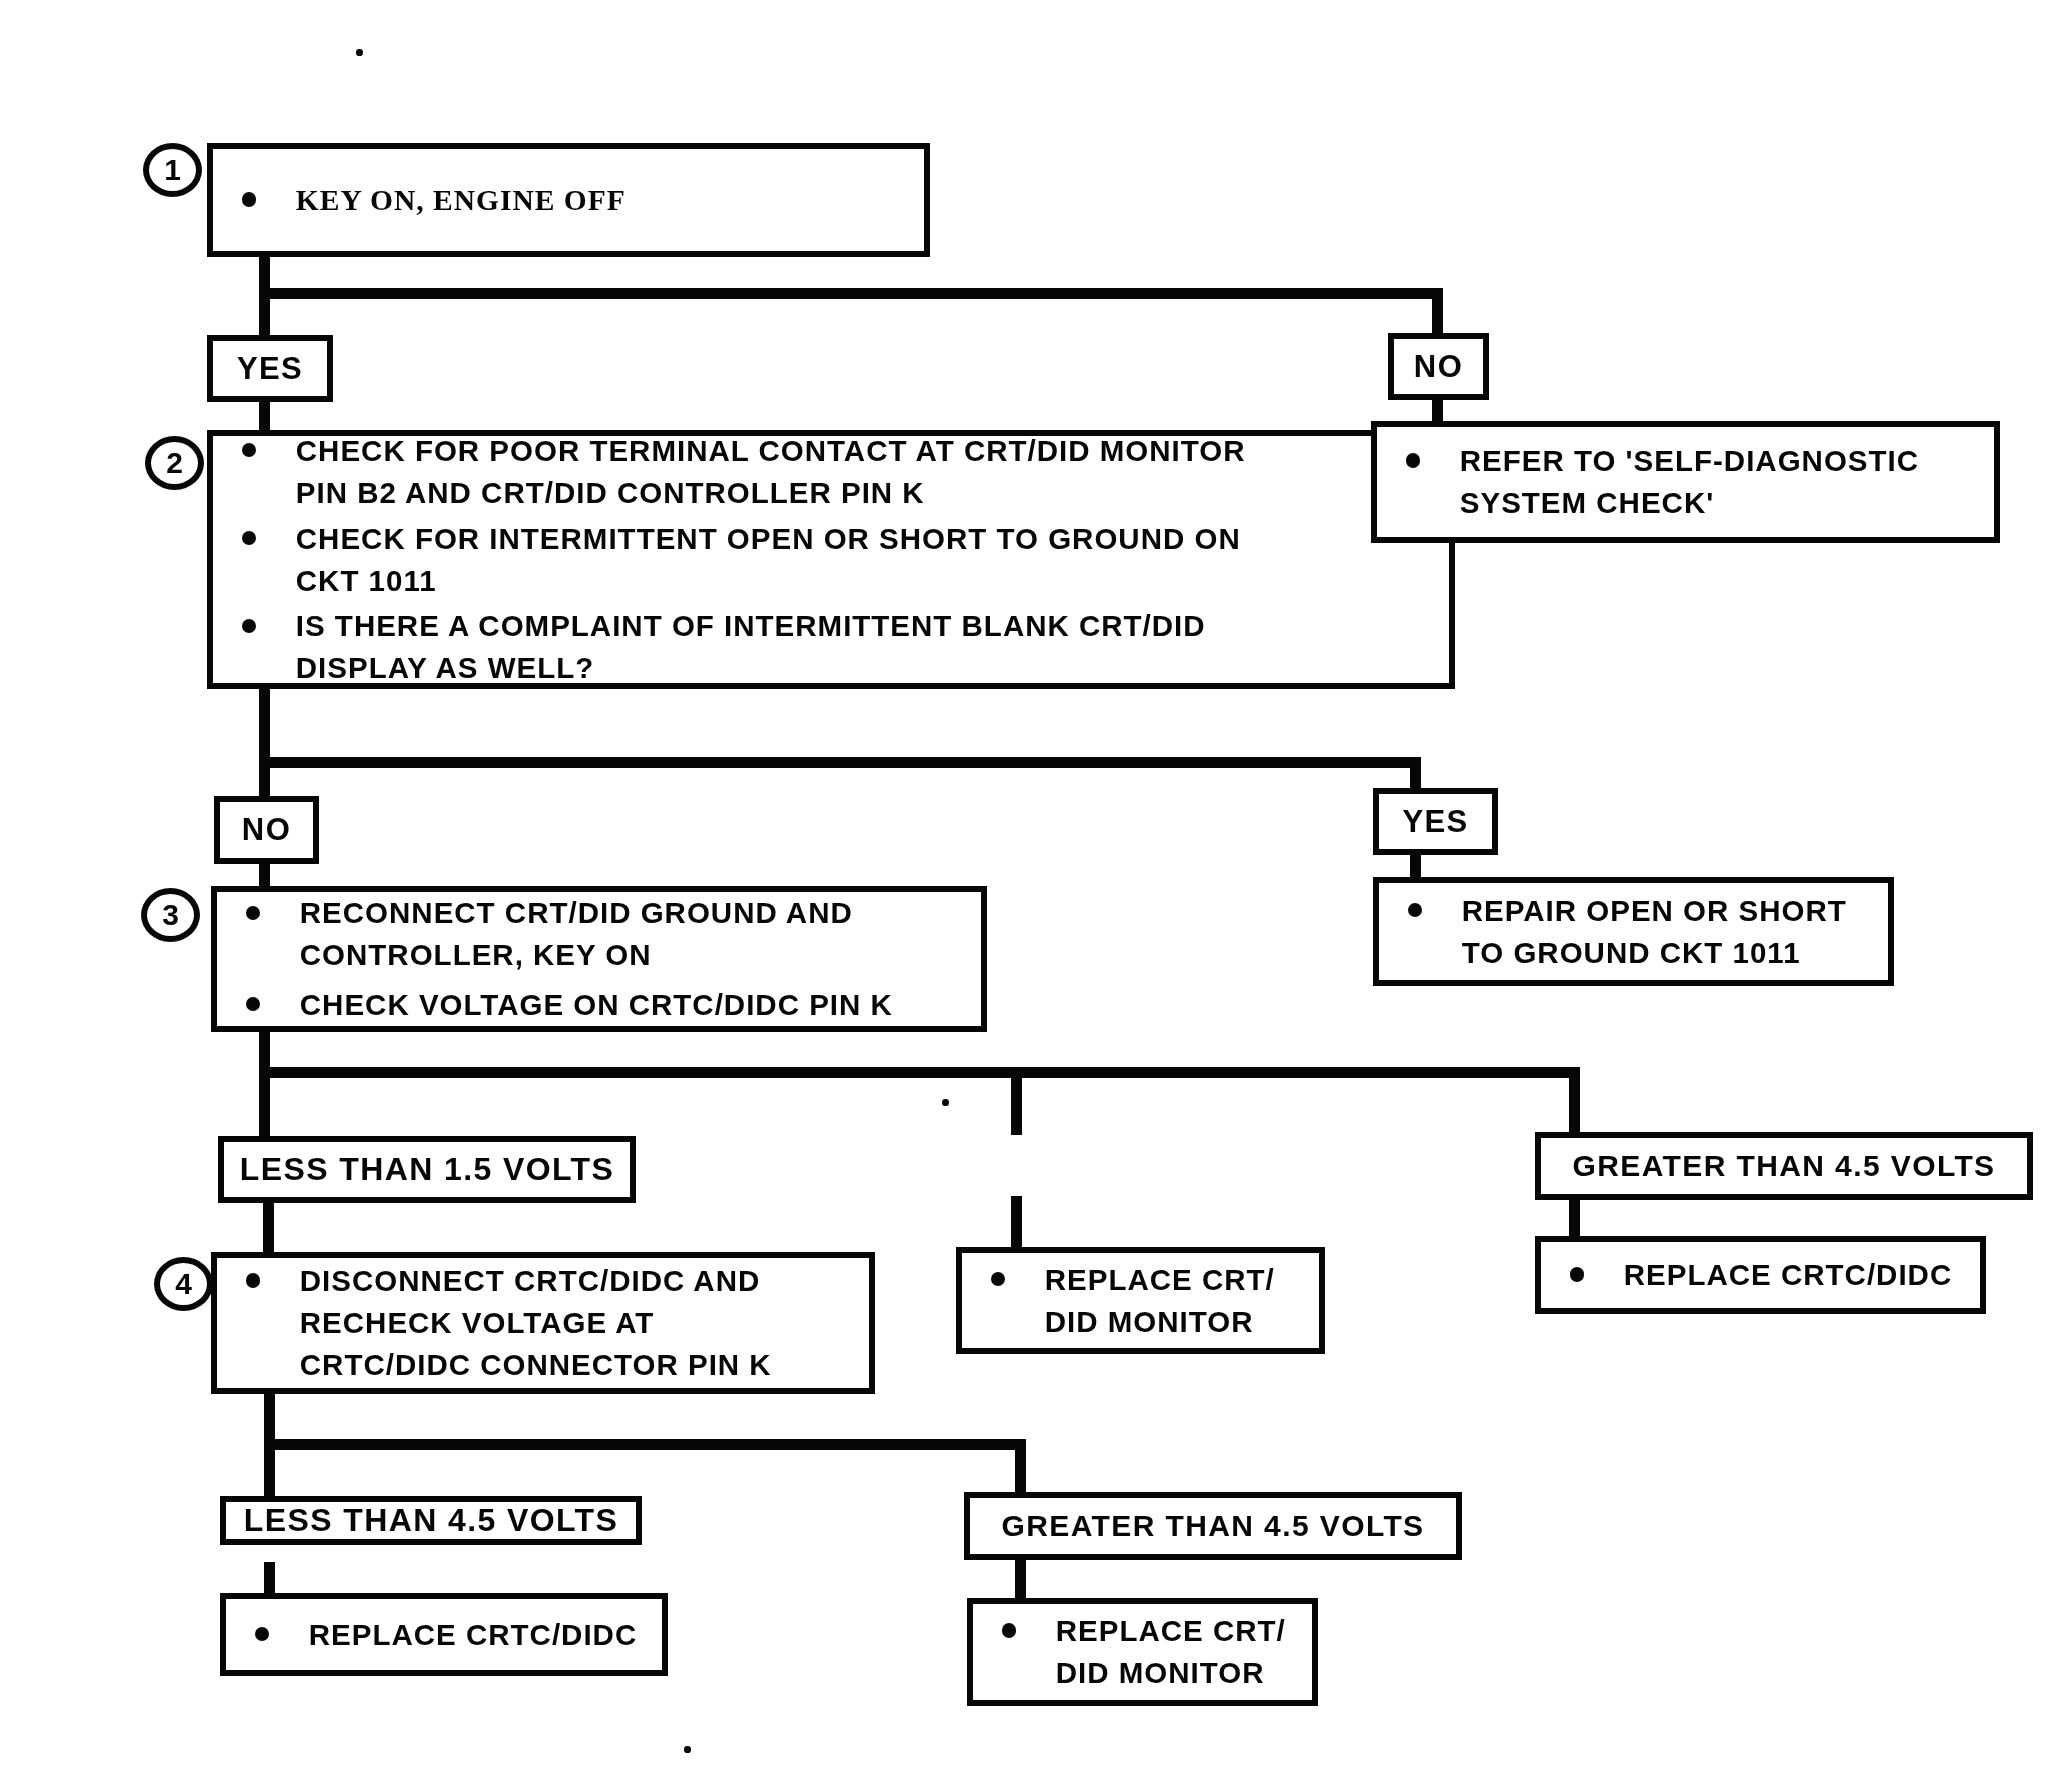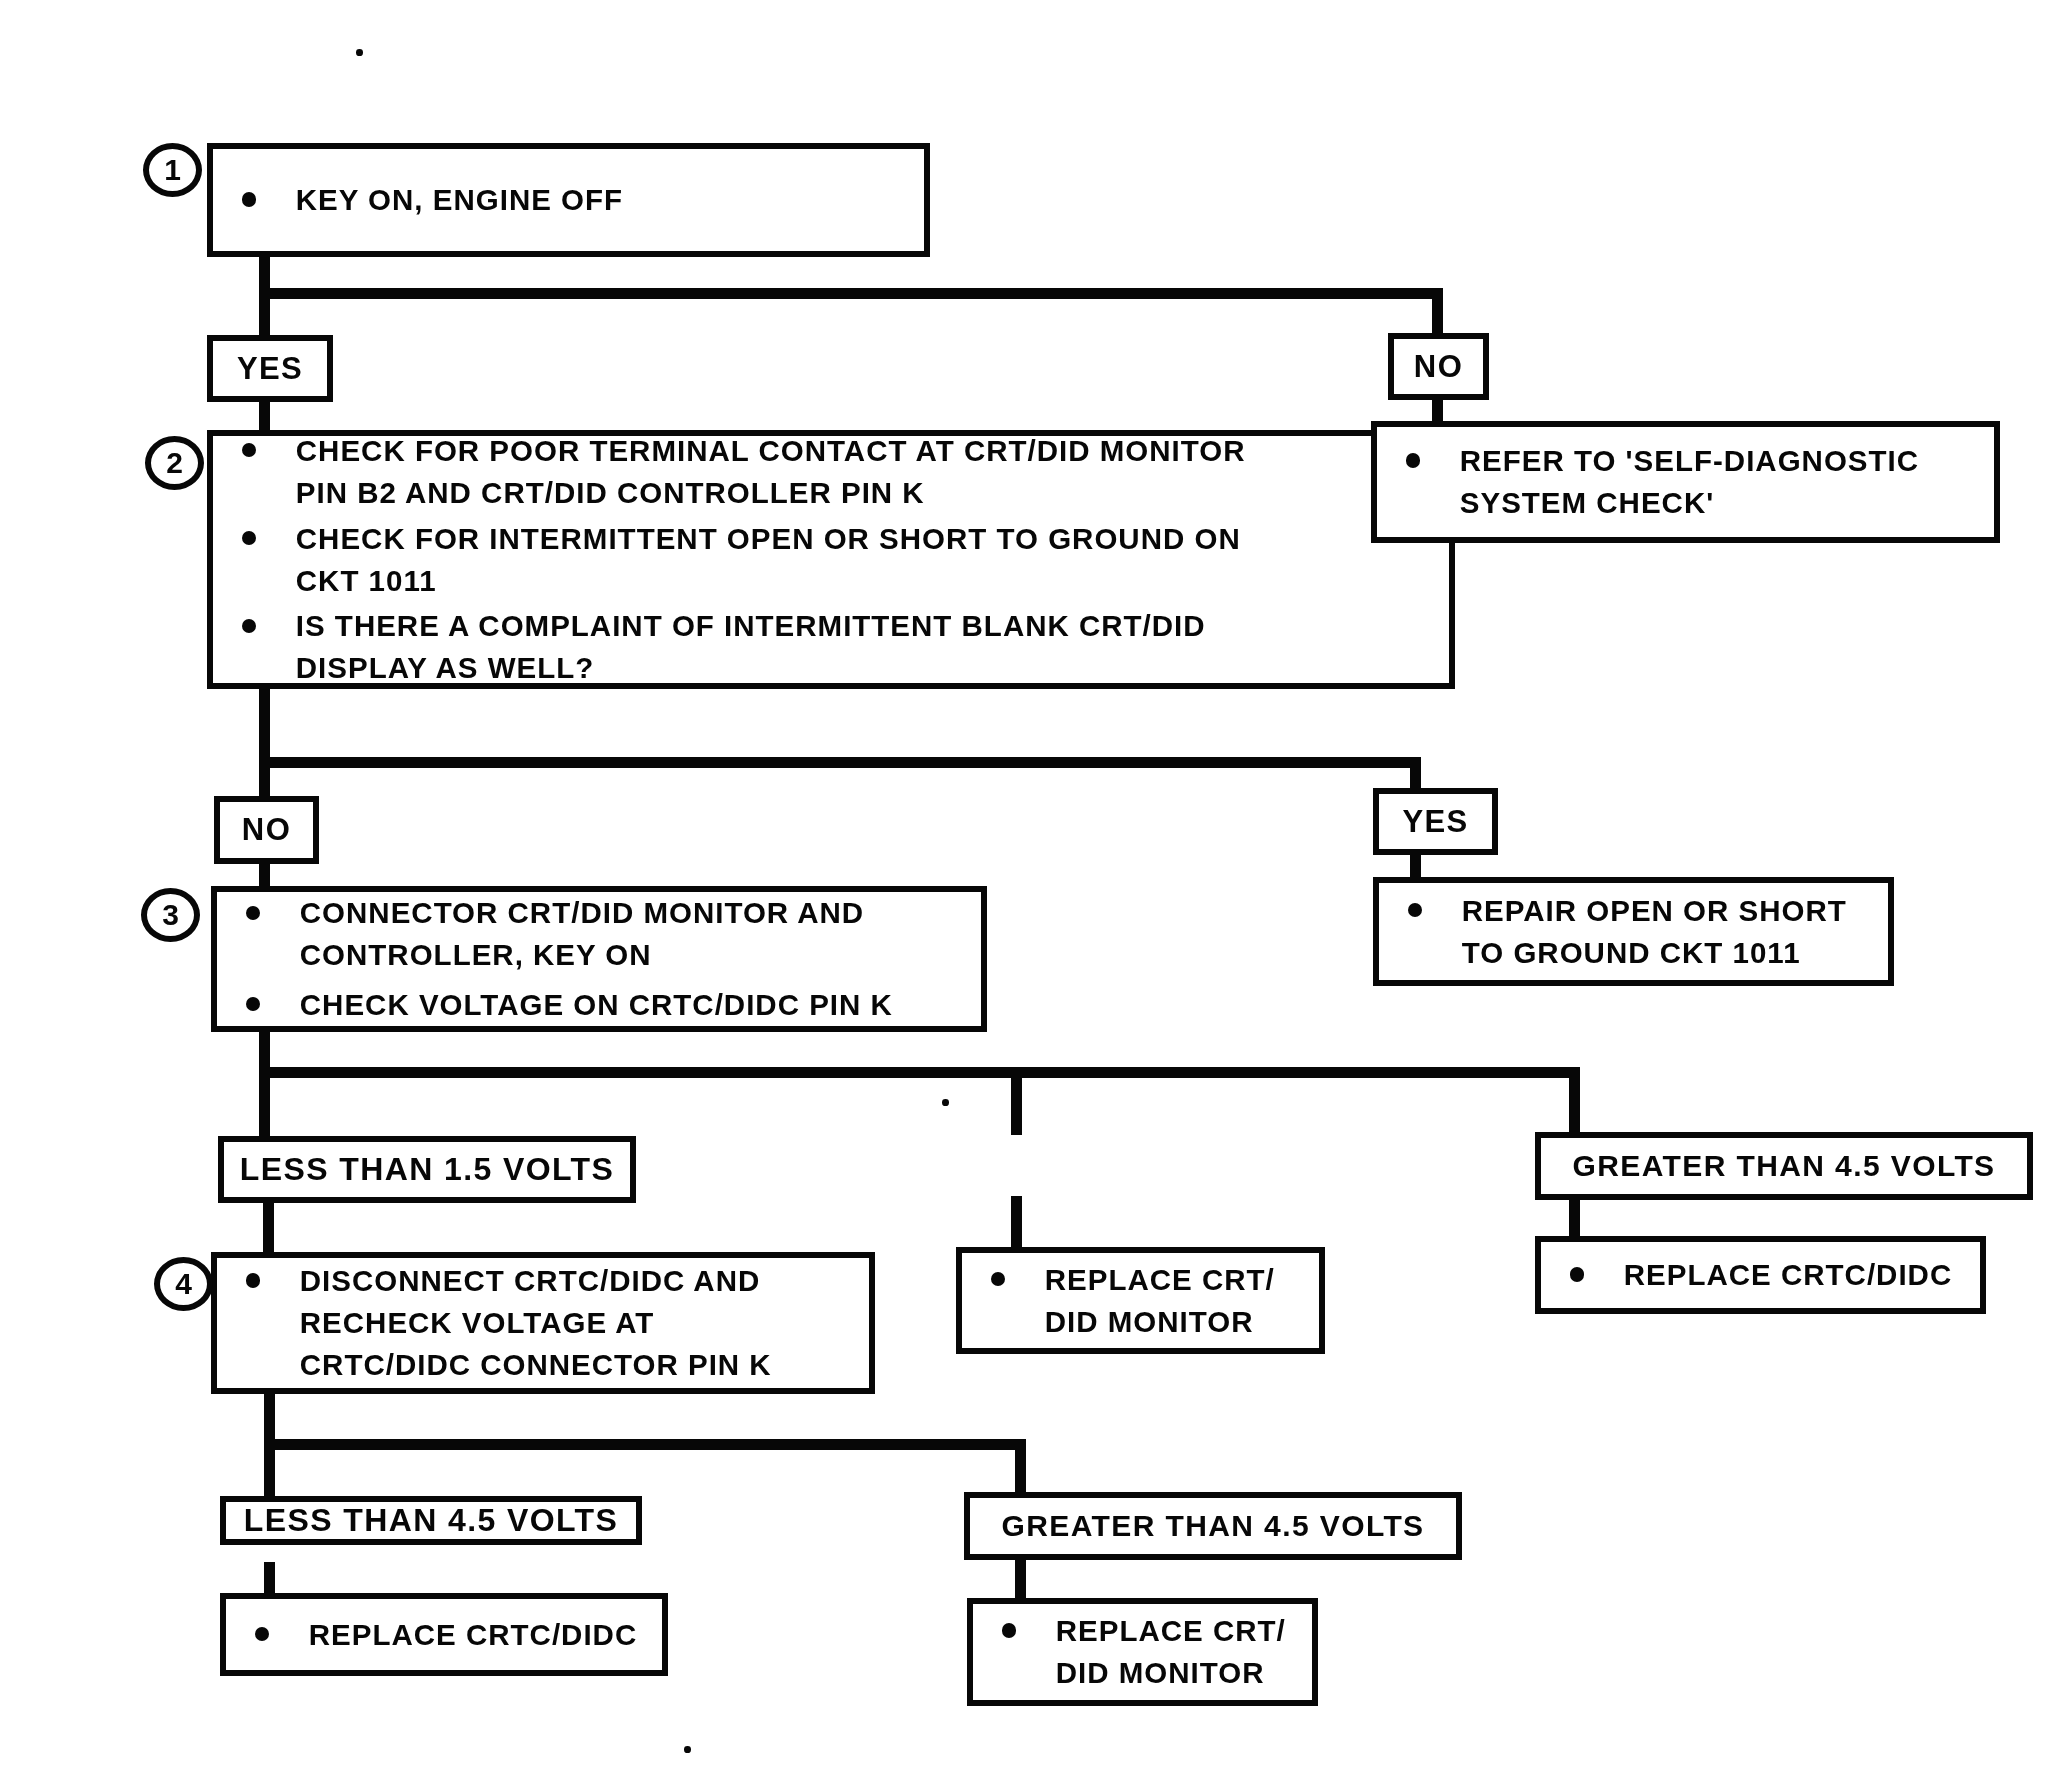--- a/index.html
+++ b/index.html
@@ -77,21 +77,21 @@
   <div class="num" style="left:145px;top:436px;">
     <span>2</span>
   </div>
   <div class="num" style="left:141px;top:888px;">
     <span>3</span>
   </div>
   <div class="num" style="left:154px;top:1257px;">
     <span>4</span>
   </div>
 
-  <div class="box stepbox" style="left:207px;top:143px;width:723px;height:114px;">
+  <div class="box stepbox" style="left:207px;top:143px;width:723px;height:114px;font-family:Liberation Serif, serif;">
     <div class="bullets">
       <div class="bi">
         <span class="dot"></span>
         <span class="bt">KEY ON, ENGINE OFF</span>
       </div>
     </div>
   </div>
 
   <div class="box tagbox" style="left:207px;top:335px;width:126px;height:67px;">
     <span>YES</span>
@@ -134,21 +134,21 @@
     <span>NO</span>
   </div>
   <div class="box tagbox" style="left:1373px;top:788px;width:125px;height:67px;">
     <span>YES</span>
   </div>
 
   <div class="box stepbox" style="left:211px;top:886px;width:776px;height:146px;">
     <div class="bullets" style="row-gap:7.6px;">
       <div class="bi">
         <span class="dot"></span>
-        <span class="bt">CONNECTOR CRT/DID MONITOR AND
+        <span class="bt">RECONNECT CRT/DID GROUND AND
 CONTROLLER, KEY ON</span>
       </div>
       <div class="bi">
         <span class="dot"></span>
         <span class="bt">CHECK VOLTAGE ON CRTC/DIDC PIN K</span>
       </div>
     </div>
   </div>
 
   <div class="box stepbox" style="left:1373px;top:877px;width:521px;height:109px;">

